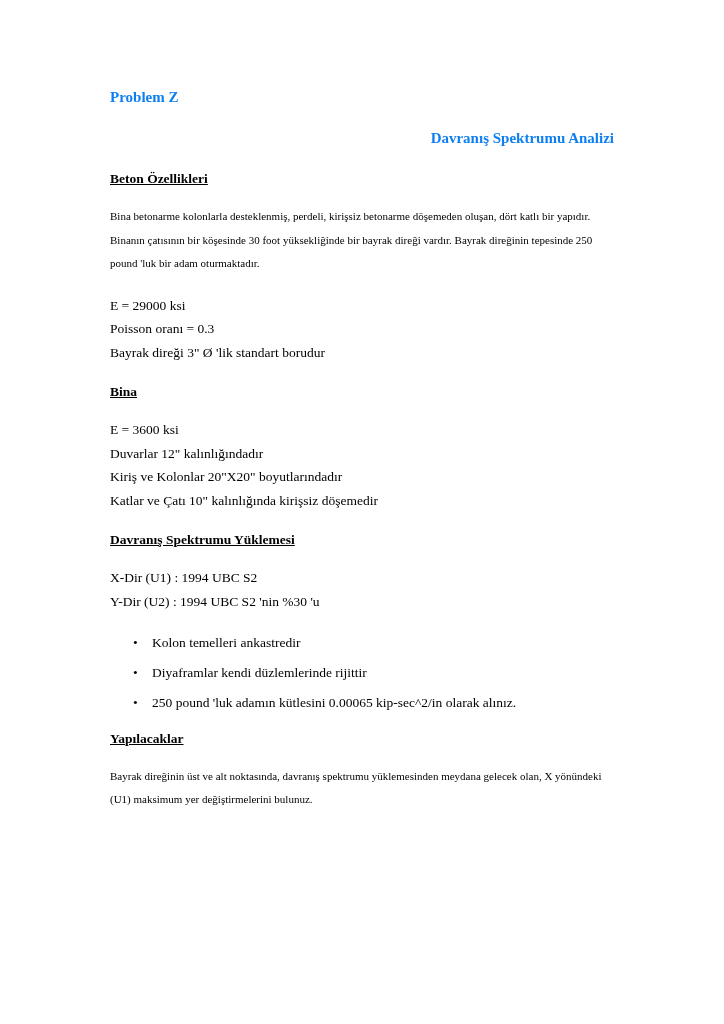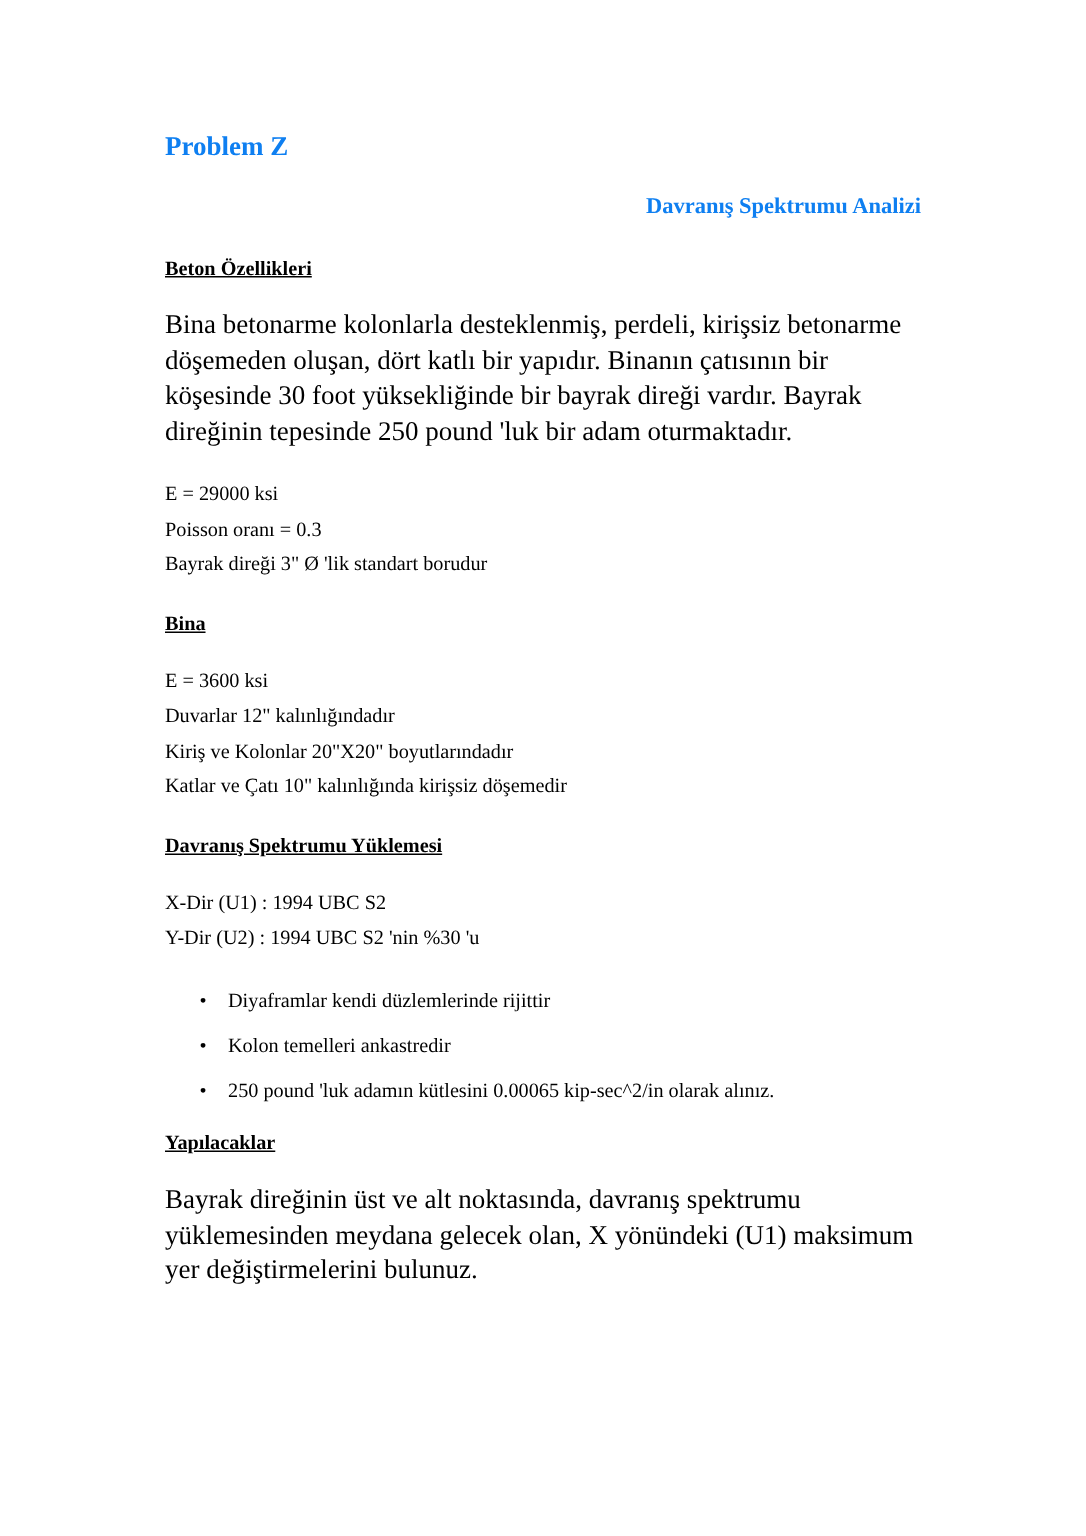--- a/index.html
+++ b/index.html
@@ -10,41 +10,41 @@
     font-family: "Liberation Serif", "DejaVu Serif", serif;
     color: #000000;
     overflow: hidden;
   }
   .page {
     width: 724px;
     height: 1024px;
     padding: 85px 110px 0 110px;
   }
   .doc-title {
-    font-size: 18px;
+    font-size: 15px;
     font-weight: bold;
     line-height: 24px;
     margin-bottom: 19px;
   }
   .doc-subtitle {
     font-size: 15px;
     font-weight: bold;
     line-height: 20px;
     margin-bottom: 21px;
     text-align: right;
   }
   .section-heading {
     font-size: 13.5px;
     font-weight: bold;
     text-decoration: underline;
     line-height: 20px;
     margin-bottom: 16px;
   }
   .paragraph {
-    font-size: 18px;
+    font-size: 11px;
     line-height: 23.5px;
     margin-bottom: 18px;
     width: 507px;
     font-family: Liberation Serif, serif;
   }
   .spec-lines { margin-bottom: 18px; }
   .spec-line {
     font-size: 13.5px;
     line-height: 23.5px;
   }
@@ -103,22 +103,22 @@
   <section>
     <h3 class="section-heading">Davranış Spektrumu Yüklemesi</h3>
     <div class="spec-lines">
       <div class="spec-line">X-Dir (U1) : 1994 UBC S2</div>
       <div class="spec-line">Y-Dir (U2) : 1994 UBC S2 'nin %30 'u</div>
     </div>
   </section>
 
   <section>
     <ul class="bullet-list">
+      <li class="bullet-item">Kolon temelleri ankastredir</li>
       <li class="bullet-item">Diyaframlar kendi düzlemlerinde rijittir</li>
-      <li class="bullet-item">Kolon temelleri ankastredir</li>
       <li class="bullet-item">250 pound 'luk adamın kütlesini 0.00065 kip-sec^2/in olarak alınız.</li>
     </ul>
   </section>
 
   <section>
     <h3 class="section-heading">Yapılacaklar</h3>
     <p class="paragraph">Bayrak direğinin üst ve alt noktasında, davranış spektrumu yüklemesinden meydana gelecek olan, X yönündeki (U1) maksimum yer değiştirmelerini bulunuz.</p>
   </section>
 
 </div>

